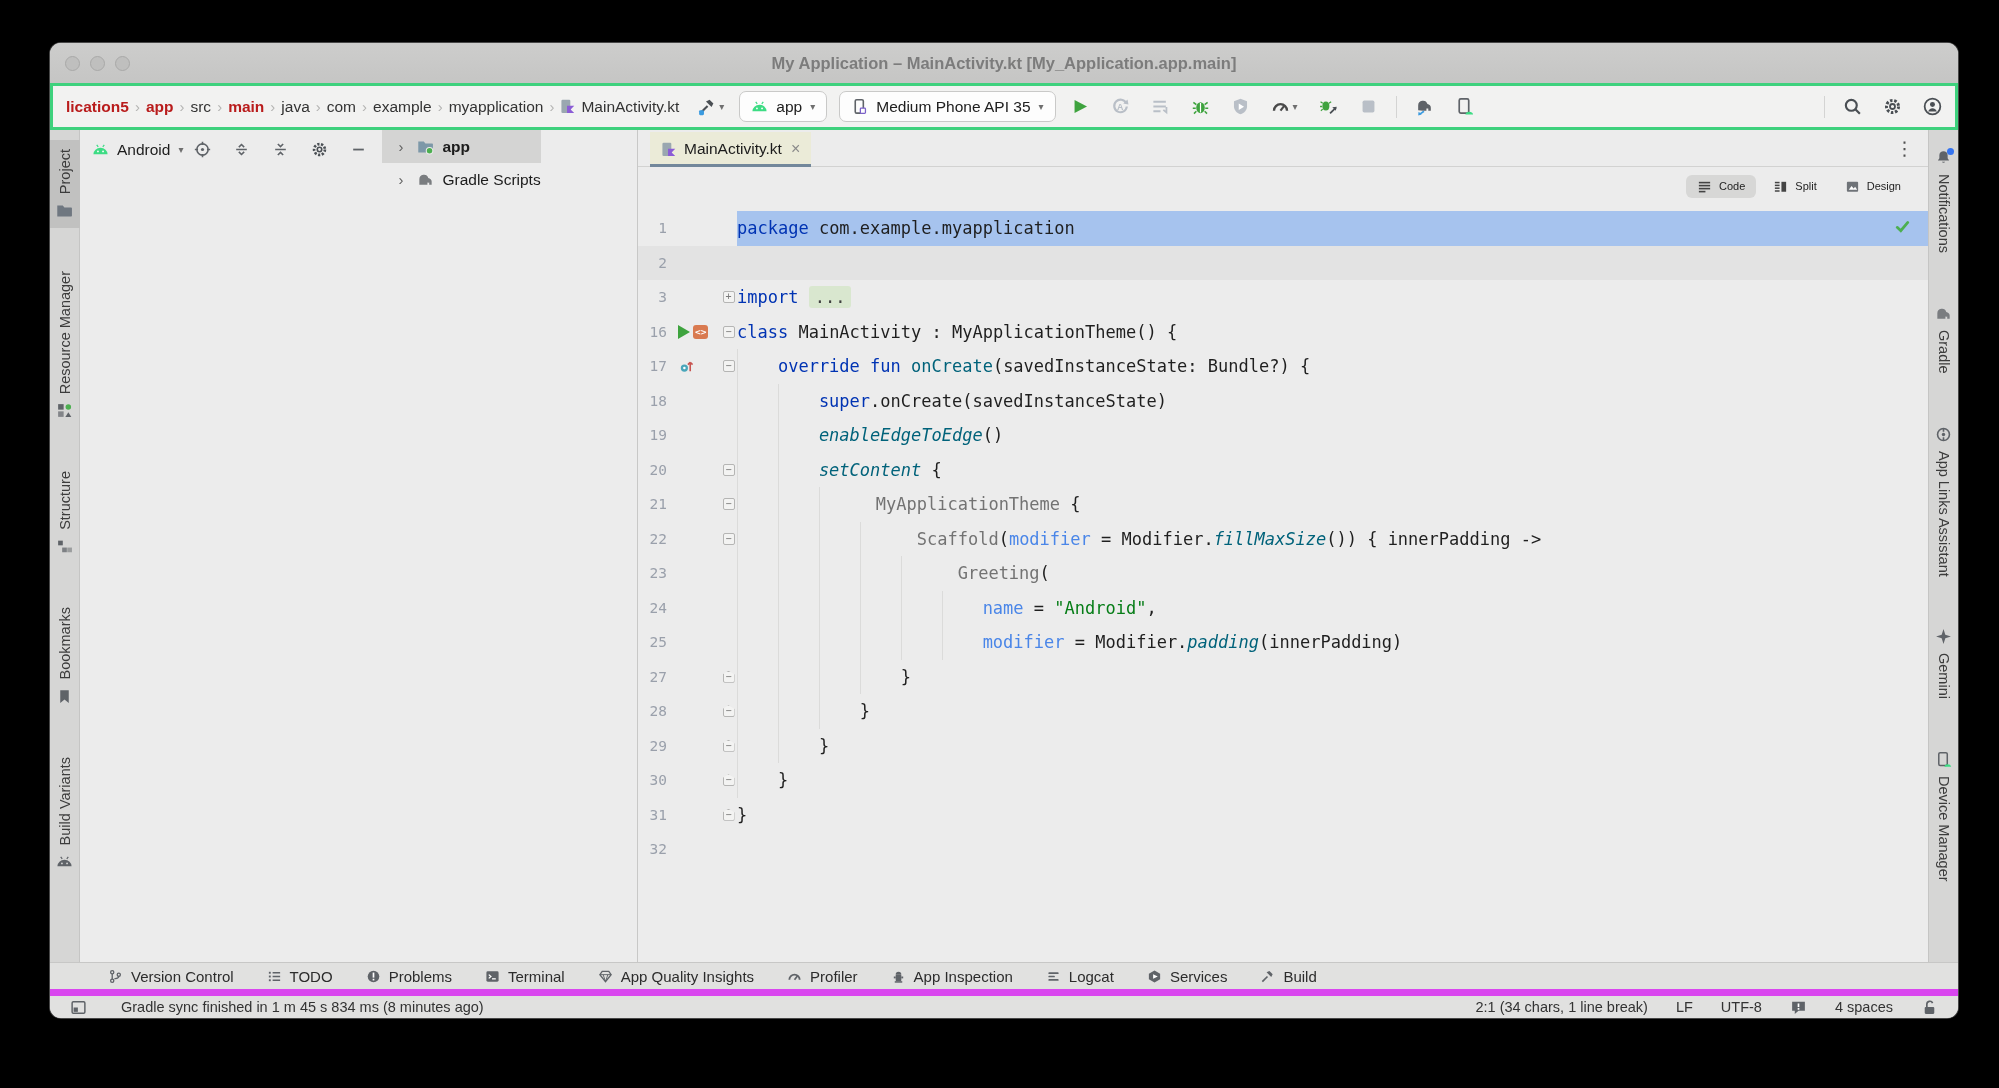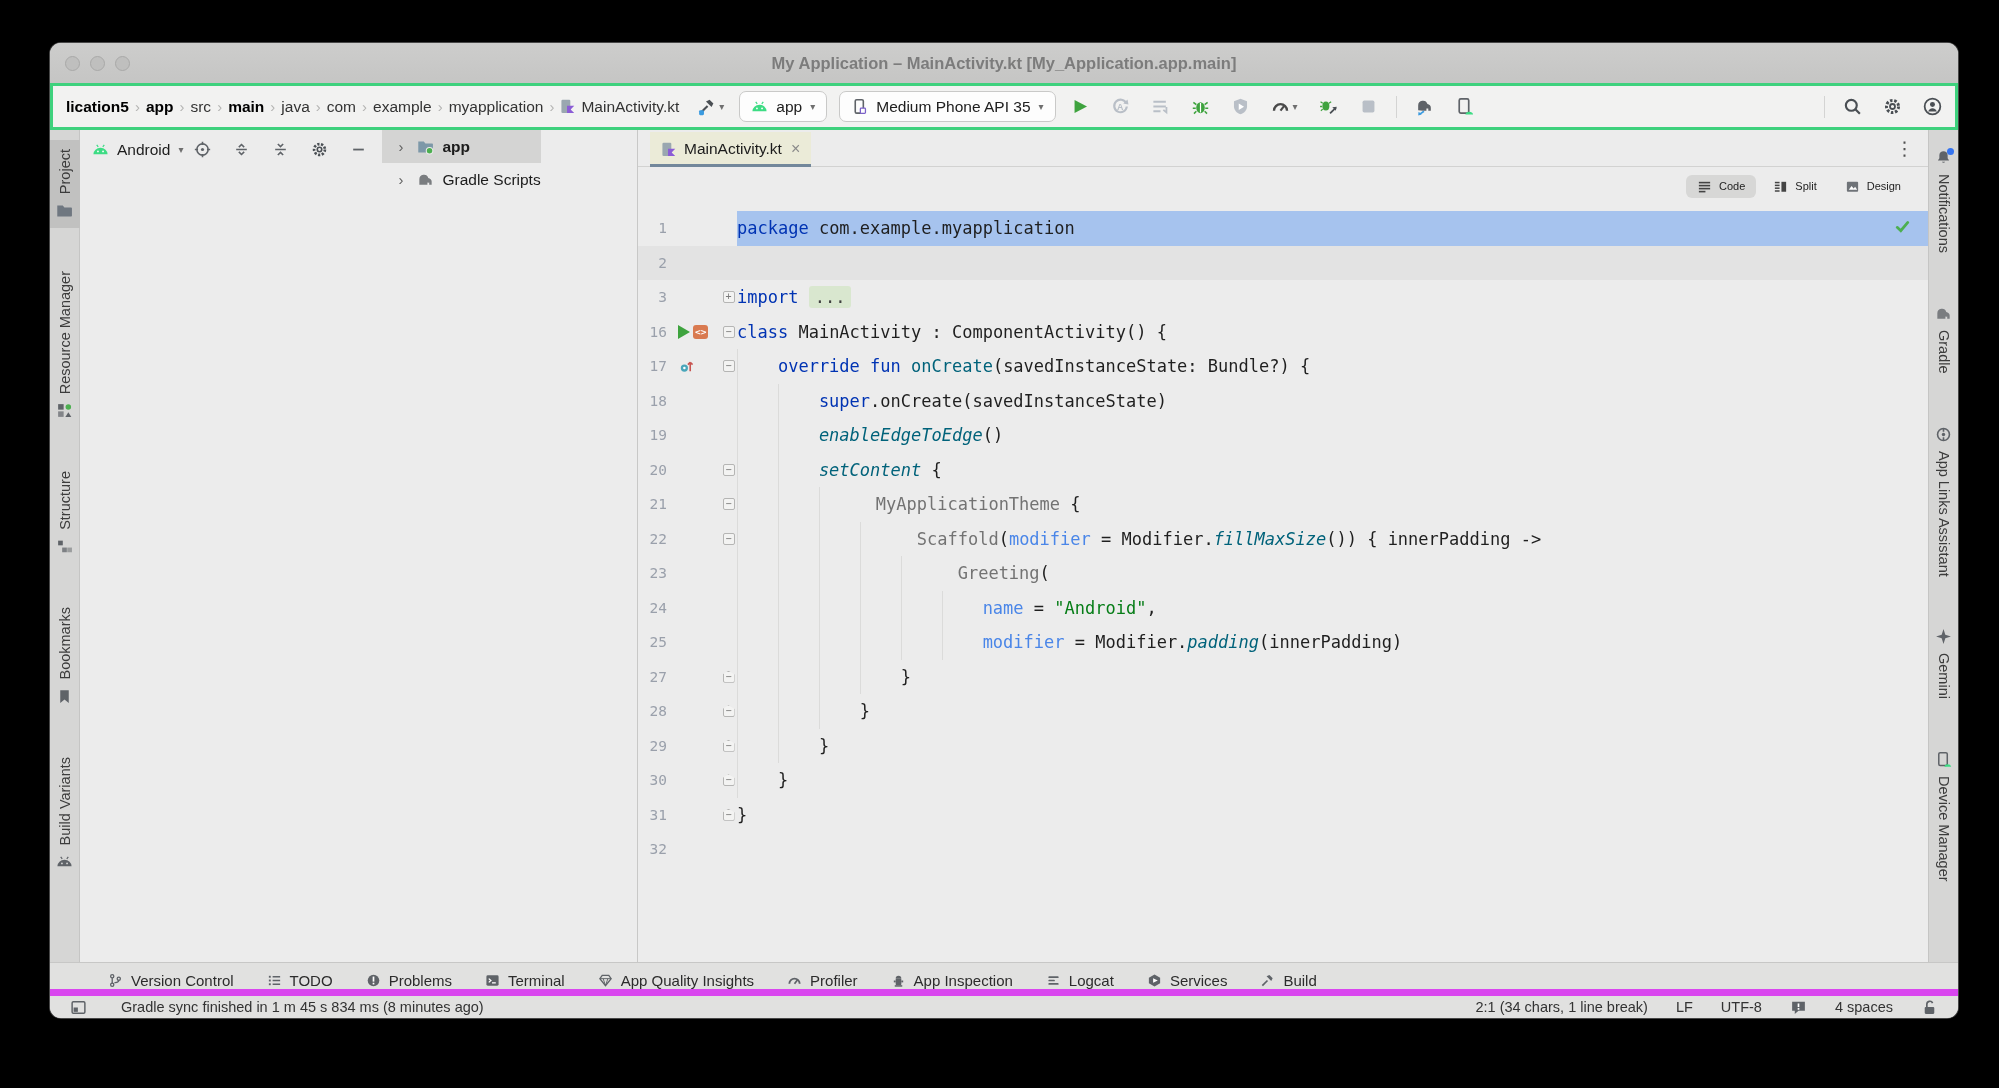--- a/index.html
+++ b/index.html
@@ -15,21 +15,21 @@
   .traffic { display:flex; gap:10px; padding-left:15px; z-index:2; }
   .tl { width:15px; height:15px; border-radius:50%; background:#bfbfbe; border:1px solid #a9a9a8; }
   .wtitle { position:absolute; left:0; right:0; text-align:center; font-weight:700;
             font-size:16.5px; color:#7c7c7c; }
 
   
   .toolbar { height:47px; flex:0 0 auto; background:#f2f2f1; border:3px solid #3ED17D;
              display:flex; align-items:center; padding:0 10px; gap:12px; white-space:nowrap; }
   .breadcrumbs { display:flex; align-items:center; font-size:15.5px; color:#333; }
   .crumb { padding:2px 3px; border-radius:4px; display:inline-flex; align-items:center; gap:6px; }
-  .crumb.bold { font-weight:700; color:#000000; }
+  .crumb.bold { font-weight:700; color:#b91c1c; }
   .bsep { color:#b4b4b3; font-size:15px; padding:0 3px; }
   .combo { height:31px; background:#fdfdfd; border:1px solid #c9c9c8; border-radius:7px;
            display:inline-flex; align-items:center; gap:8px; padding:0 11px;
            font-size:15.5px; color:#202020; }
   .caret { color:#6f6f6f; font-size:10px; }
   .acts { display:flex; align-items:center; gap:15px; }
   .act { display:inline-flex; align-items:center; gap:3px; padding:3px; border-radius:4px; }
   .tsep { width:1px; height:22px; background:#d4d4d3; }
 
   
@@ -89,21 +89,21 @@
   .fm.end { clip-path:polygon(50% 0,100% 32%,100% 100%,0 100%,0 32%); }
   .runarrow { width:0; height:0; border-left:12px solid #3EA33E;
               border-top:7px solid transparent; border-bottom:7px solid transparent; }
   .composebadge { background:#D97A50; color:#fff; font-size:9.5px; font-weight:700;
                   border-radius:3px; padding:2px 2px; line-height:1;
                   font-family:"DejaVu Sans Mono",monospace; }
   .checkw { position:absolute; top:13px; right:17px; }
 
   
   .bottom-bar { height:27px; flex:0 0 auto; border-top:1px solid #c7c7c6; background:#e1e1e0;
-                display:flex; align-items:flex-end; gap:33px; padding-left:58px;
+                display:flex; align-items:center; gap:33px; padding-left:58px;
                 font-size:15px; color:#2c2c2c; }
   .bitem { display:inline-flex; align-items:center; gap:8px; }
   .statusbar { height:29px; flex:0 0 auto; border-top:7px solid #d946ef; background:#e1e1e0;
                display:flex; align-items:center; padding:0 20px; gap:28px;
                font-size:14.5px; color:#333; }
   .smsg { margin-left:6px; }
   .sspace { flex:1; }
 
   .icn { display:inline-flex; width:17px; height:17px; flex:0 0 auto; }
   .icn svg { width:100%; height:100%; display:block; }
@@ -522,21 +522,21 @@
           </div>
           <div class="crow">
             <span class="lnum">16</span>
             <span class="gico">
               <span class="runarrow"></span>
               <span class="composebadge">&lt;&gt;</span>
             </span>
             <span class="gfold">
               <span class="fm">−</span>
             </span>
-            <span class="ltext"><span class="kw">class </span><span class="pl">MainActivity : ComponentActivity() {</span></span>
+            <span class="ltext"><span class="kw">class </span><span class="pl">MainActivity : MyApplicationTheme() {</span></span>
           </div>
           <div class="crow">
             <span class="lnum">17</span>
             <span class="gico">
               <span class="icn">
                 <svg viewBox="0 0 16 16">
                   <circle cx="6" cy="9.5" r="3.4" fill="#49A6BA"></circle>
                   <circle cx="6" cy="9.5" r="1.2" fill="#fff"></circle>
                   <path d="M11.5 12.5V4M11.5 4l-2.2 2.2M11.5 4l2.2 2.2" stroke="#C75450" stroke-width="1.5" fill="none"></path>
                 </svg>

